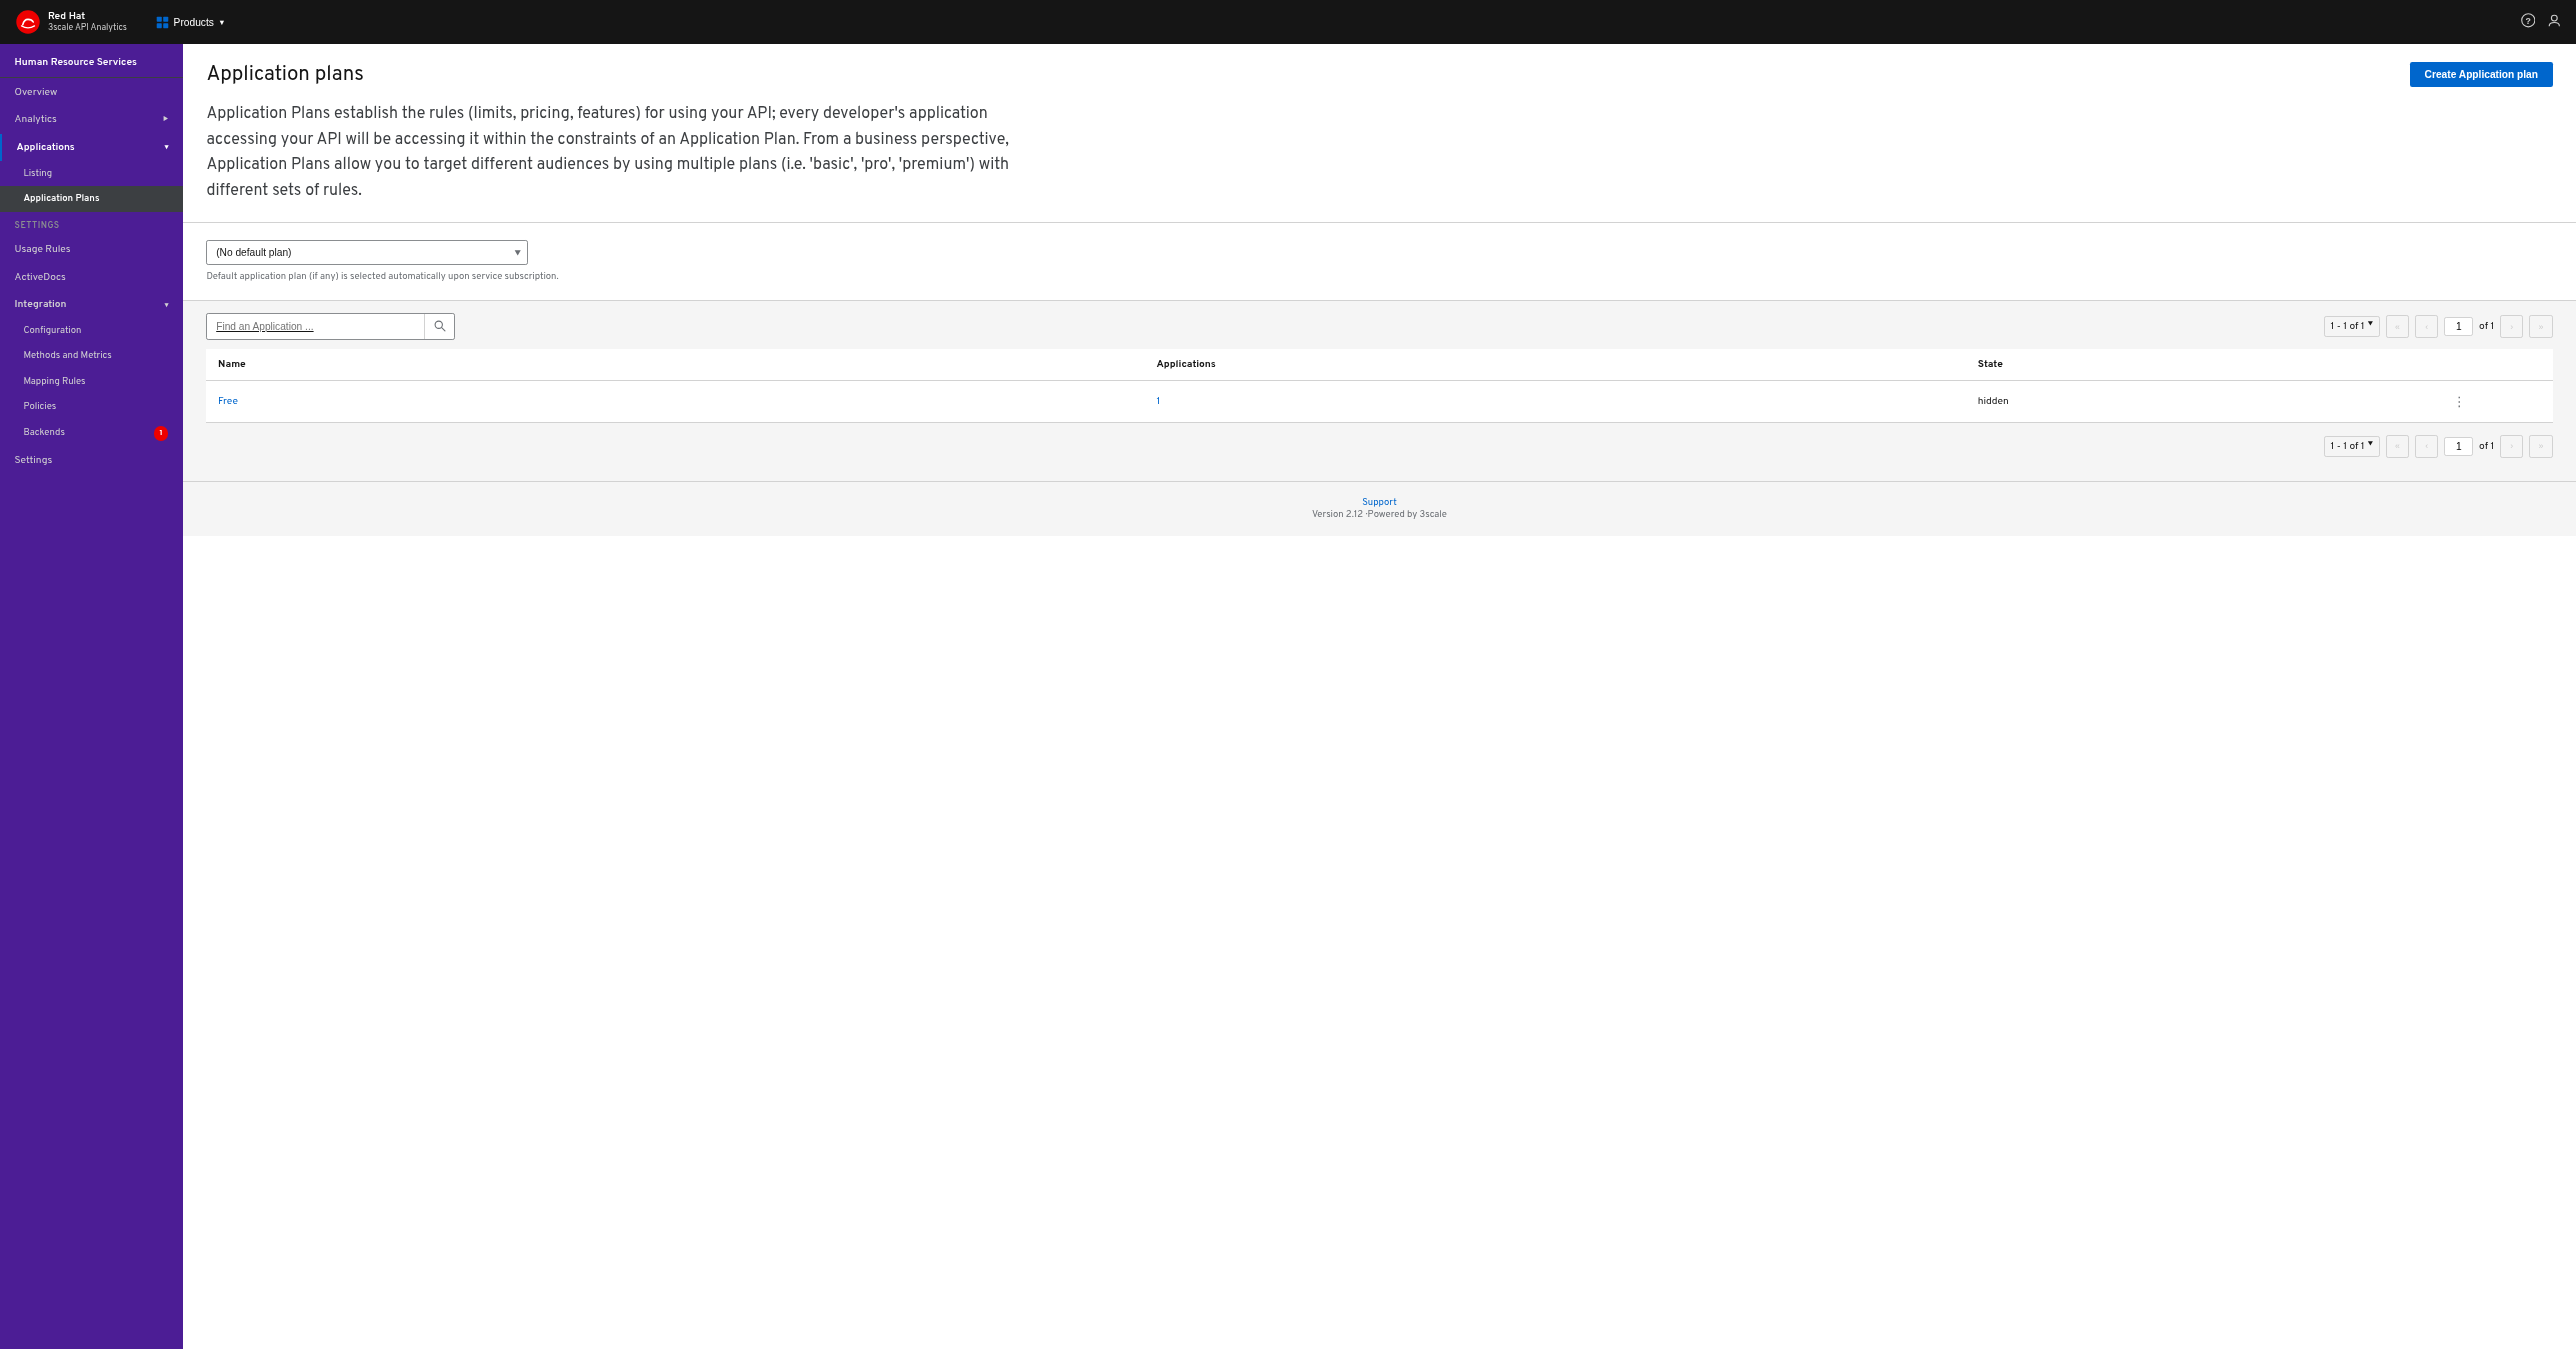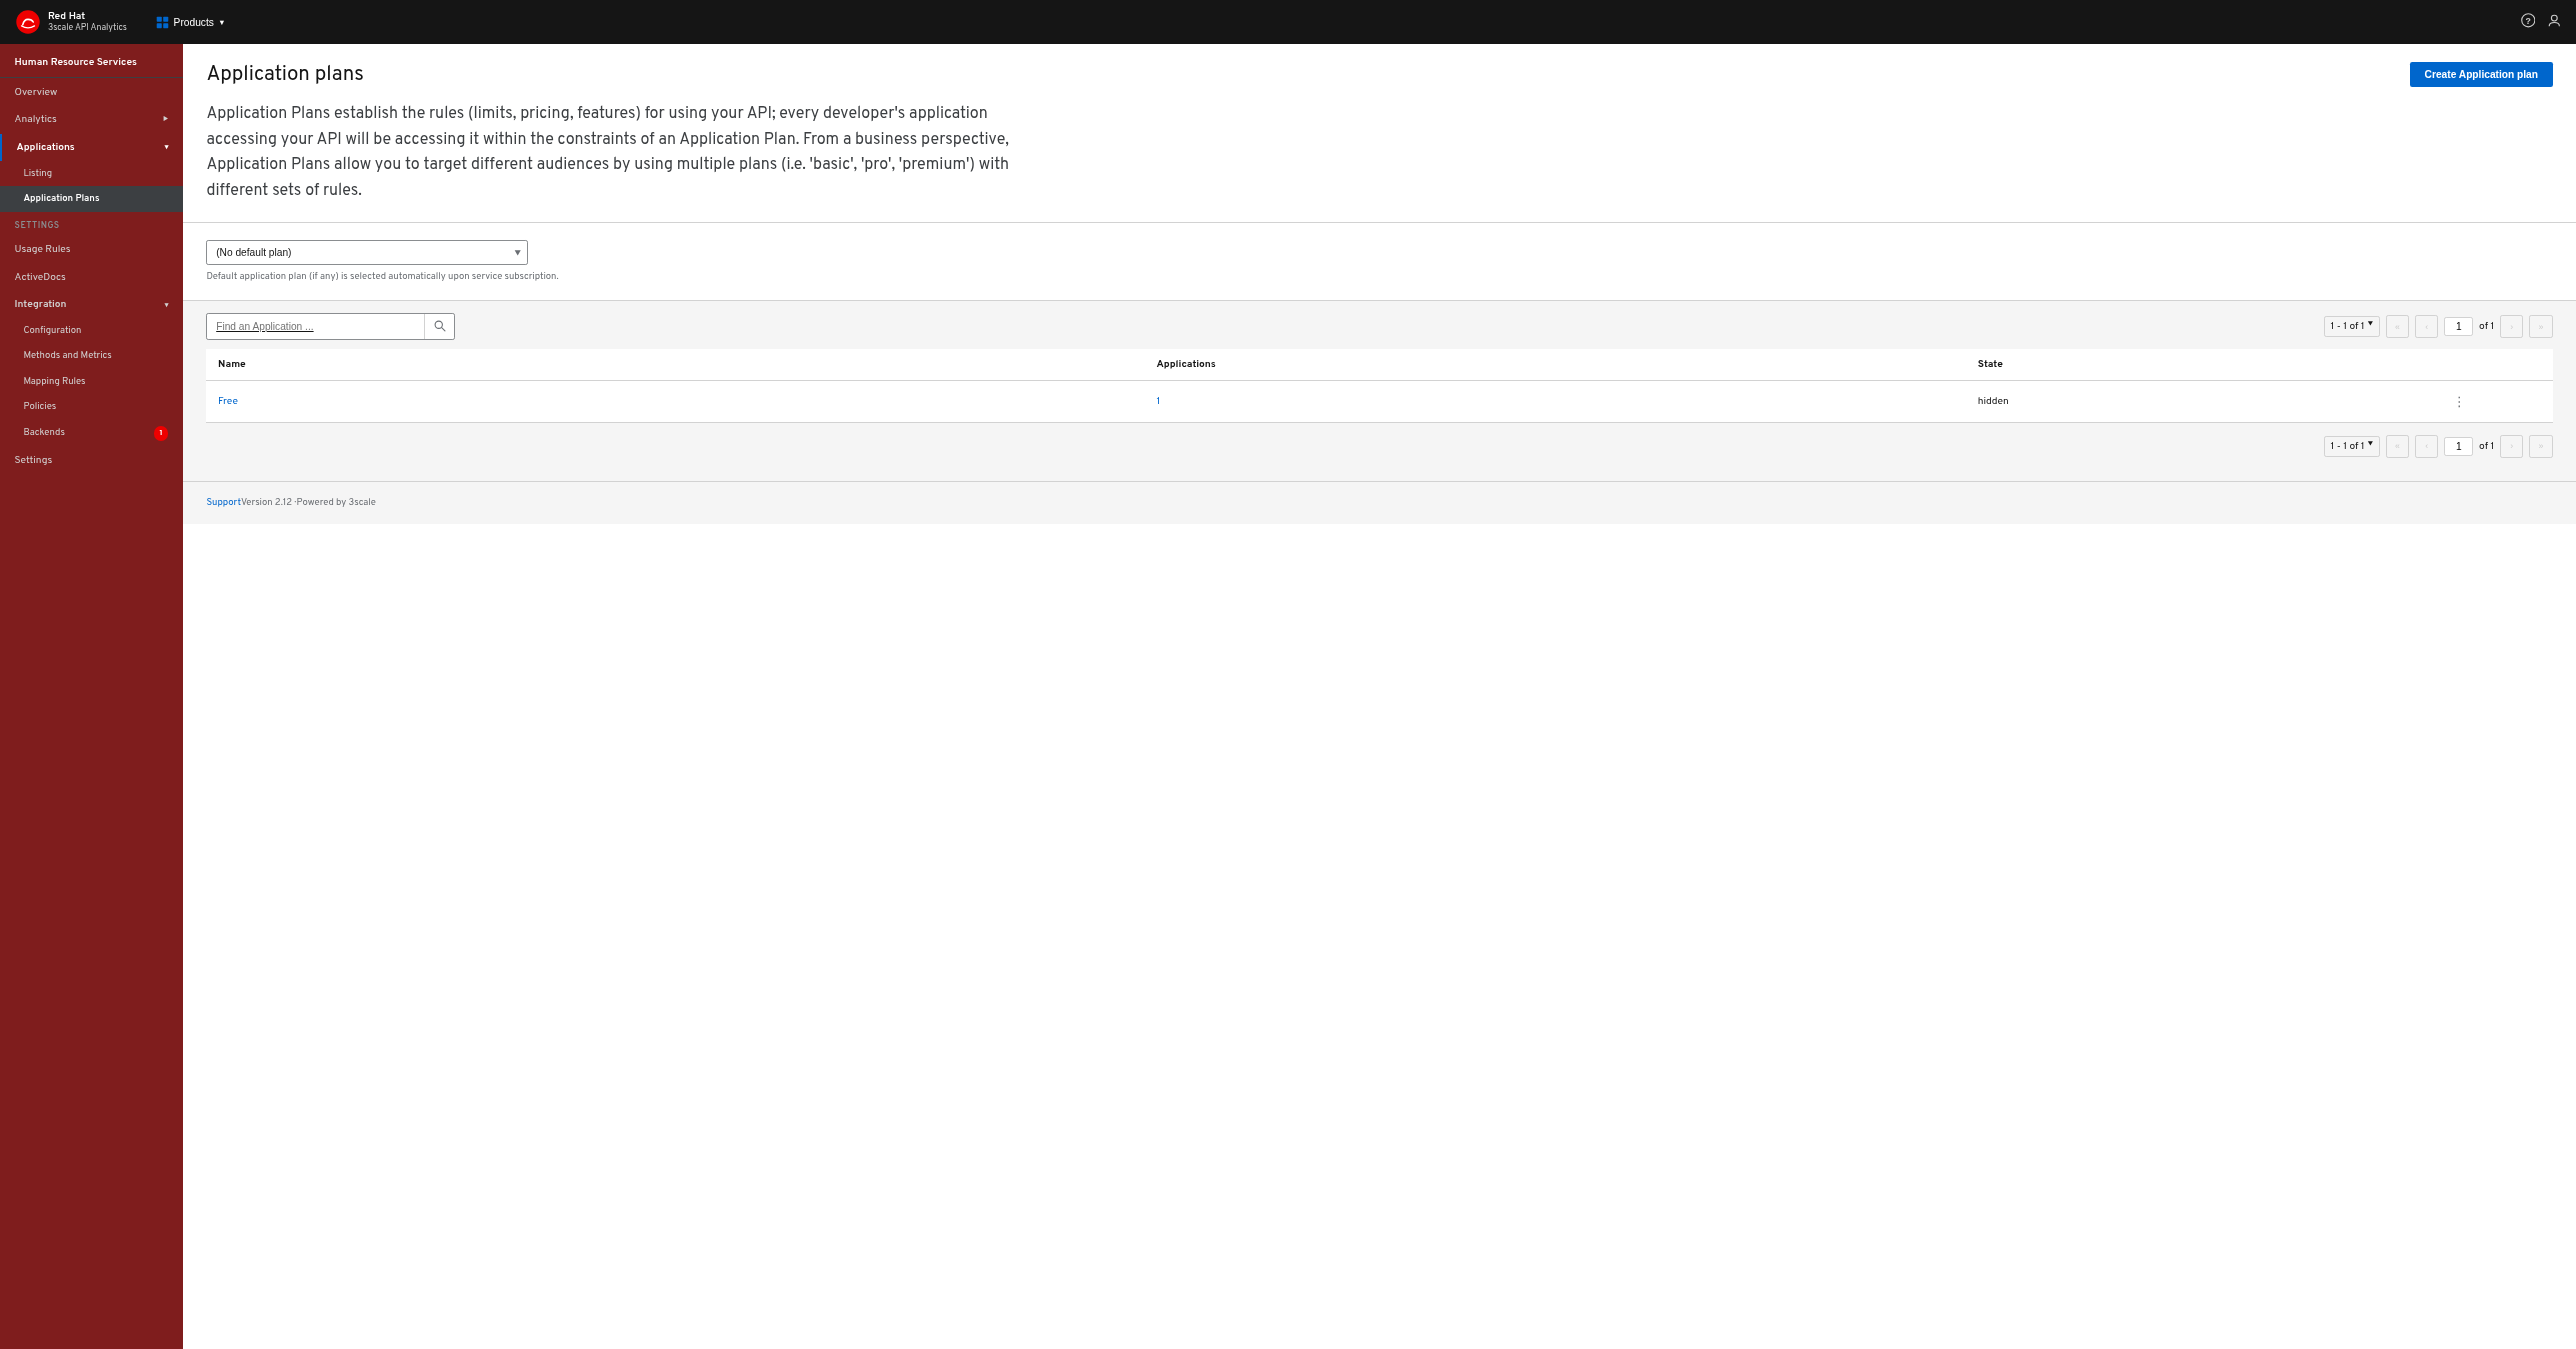--- a/index.html
+++ b/index.html
@@ -69,21 +69,21 @@
     
     .layout {
       display: flex;
       margin-top: 44px;
       min-height: calc(100vh - 44px);
     }
 
     
     .sidebar {
       width: 183px;
-      background: #7f1d1d;
+      background: #4c1d95;
       color: #e0e0e0;
       flex-shrink: 0;
       position: fixed;
       top: 44px;
       bottom: 0;
       overflow-y: auto;
     }
     .sidebar-service-title {
       padding: 11.7px 14.6px 8.8px;
       font-size: 10.2px;
@@ -360,25 +360,26 @@
       display: flex;
       justify-content: flex-end;
       background: #f5f5f5;
     }
 
     
     .page-footer {
       background: #f5f5f5;
       padding: 14.6px 23.4px;
       display: flex;
-      justify-content: flex-start;
+      justify-content: space-between;
       align-items: center;
       font-size: 9.5px;
       color: #6a6e73;
       border-top: 0.7px solid #d2d2d2;
+      flex-direction: column;
     }
     .footer-powered {
       display: flex;
       align-items: center;
       gap: 4.4px;
     }
   </style>
 </head>
 <body>
 

